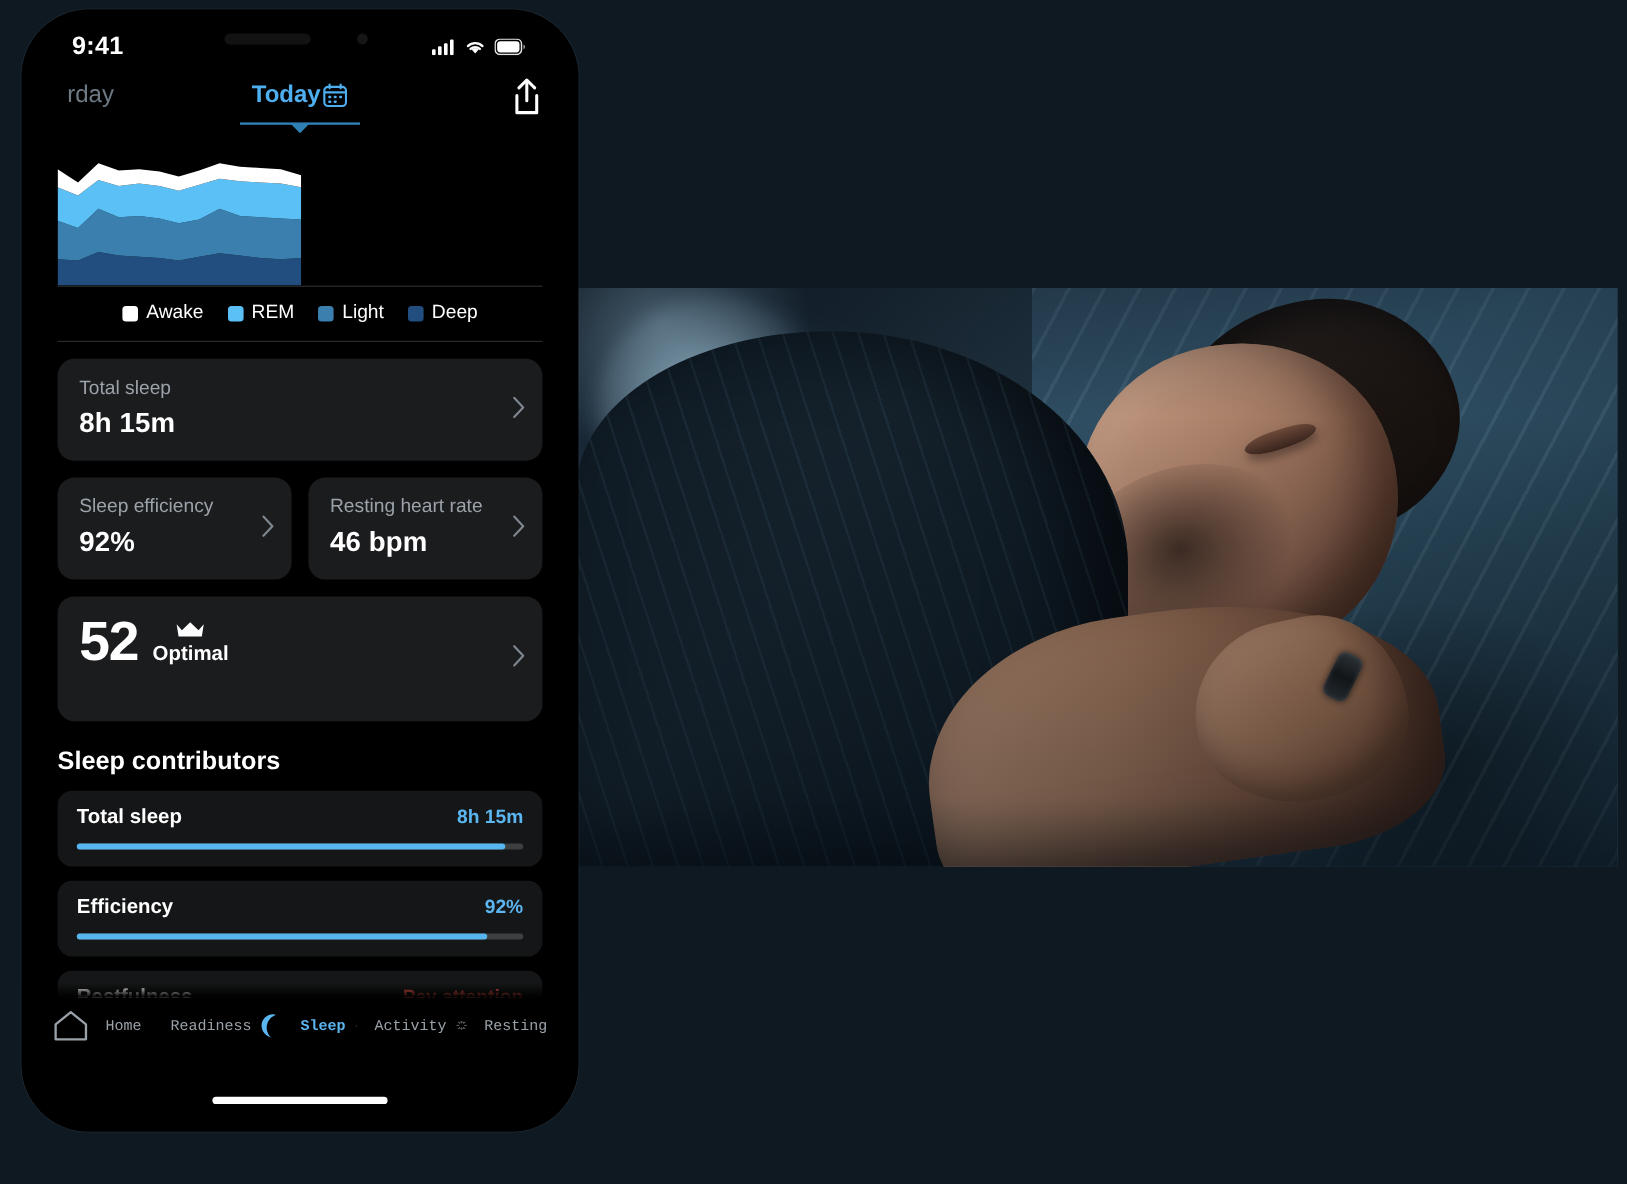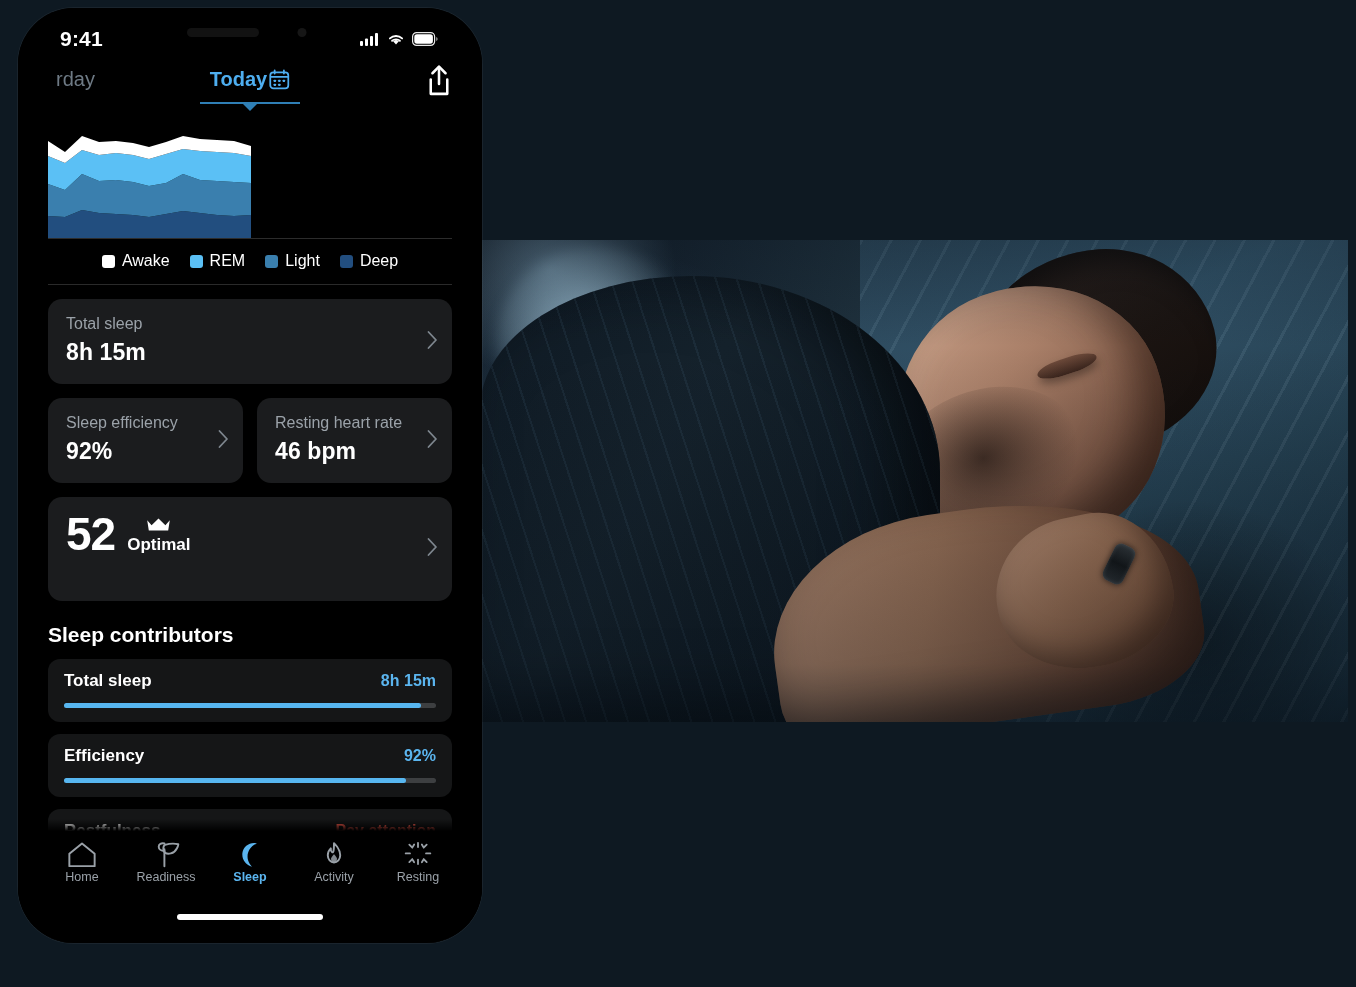--- a/index.html
+++ b/index.html
@@ -185,21 +185,21 @@
   .track { margin-top:12px; height:5px; border-radius:3px; background:#3d3f41; position:relative; }
   .fill { position:absolute; left:0; top:0; height:5px; border-radius:3px; background:#57b6f0; }
   .fill.warn { background:#ee5a4b; }
 
   
   .bottomnav {
     position:absolute; left:0; right:0; bottom:0; height:112px; background:#000;
     padding-top:10px;
   }
   .nav-items { display:flex; justify-content:space-between; padding:0 26px; }
-  .nav-item { width:76px; display:flex; flex-direction:column; align-items:center; gap:1px; }
+  .nav-item { width:76px; display:flex; flex-direction:row; align-items:center; gap:14px;font-family:Liberation Mono, monospace; }
   .nav-label { font-size:12.5px; color:#9aa1a8; font-weight:500; }
   .nav-item.active .nav-label { color:#5bb5ef; font-weight:700;text-align:right; }
   .home-ind {
     position:absolute; left:50%; transform:translateX(-50%); bottom:23px;
     width:146px; height:6px; border-radius:4px; background:#fff;
   }
   .nav-fade {
     position:absolute; left:0; right:0; top:-12px; height:12px;
     background:linear-gradient(180deg, rgba(0,0,0,0), #000);
   }

